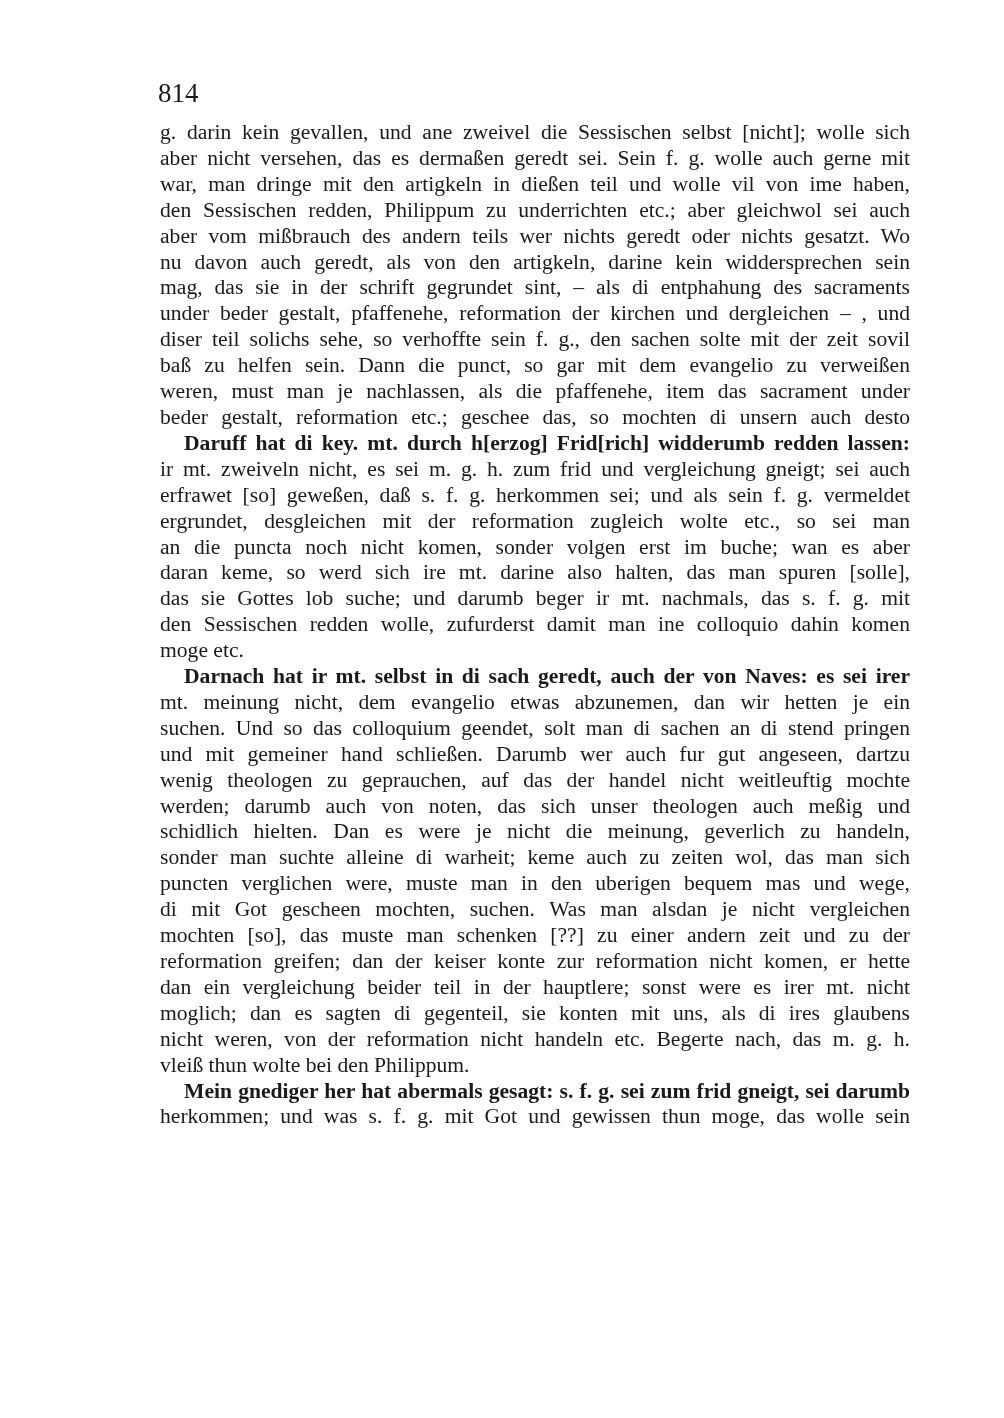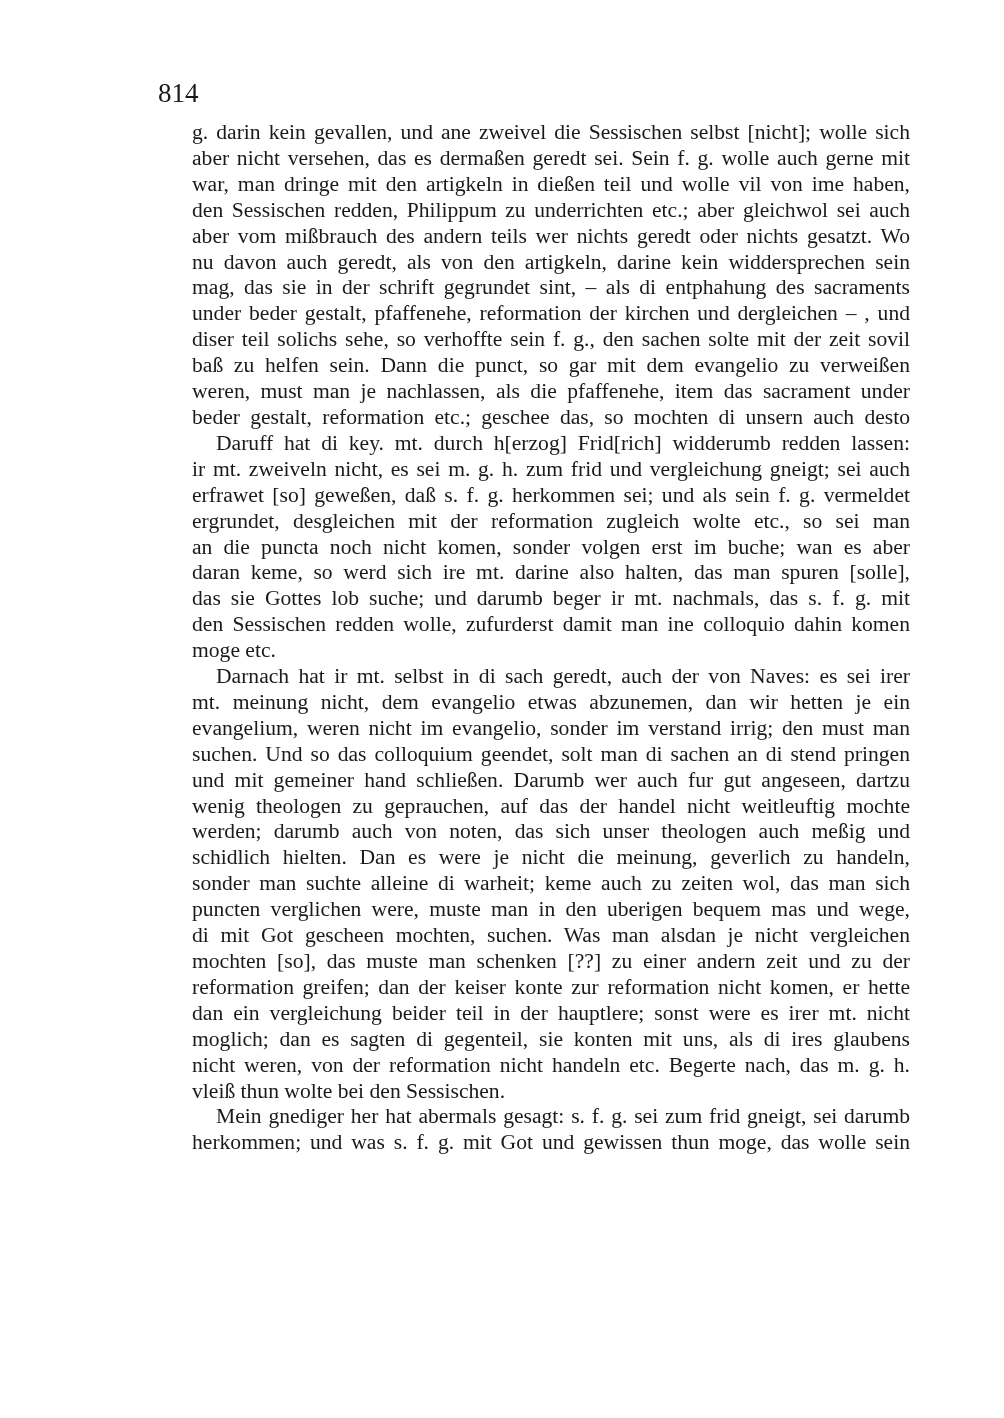--- a/index.html
+++ b/index.html
@@ -4,23 +4,23 @@
 <style>
   html, body { margin:0; padding:0; background:#ffffff; }
   body { width:1004px; height:1418px; position:relative; overflow:hidden; }
   .page { position:absolute; left:160px; top:0; width:750px; color:#1a1a1a;
           font-family:"Liberation Serif","DejaVu Serif",serif; }
   .running-head { position:absolute; top:78px; left:0; width:750px; height:28px; font-size:27px; }
   .page-number { position:absolute; left:-2px; top:0; }
   .head-title { position:absolute; left:152px; top:0; white-space:nowrap; letter-spacing:-0.2px; }
   .body-text { position:absolute; top:120px; left:0; width:750px; font-size:21.6px; line-height:25.9px; }
   .para { margin:0; text-align:justify; }
-  .para .line { display:block; text-align:justify; text-align-last:justify; white-space:nowrap;margin-left:32px; }
+  .para .line { display:block; text-align:justify; text-align-last:justify; white-space:nowrap; }
   .para .line.last { text-align-last:left; }
-  .para.indent .line.first { text-indent:24px; }
+  .para.indent .line.first { text-indent:24px;font-weight:bold; }
 </style>
 </head>
 <body>
 
 <div class="page">
   <div class="running-head">
     <span class="page-number">814</span>
   </div>
 
   <div class="body-text" id="body-text">
@@ -45,34 +45,33 @@
         <span class="line">ergrundet, desgleichen mit der reformation zugleich wolte etc., so sei man</span>
         <span class="line">an die puncta noch nicht komen, sonder volgen erst im buche; wan es aber</span>
         <span class="line">daran keme, so werd sich ire mt. darine also halten, das man spuren [solle],</span>
         <span class="line">das sie Gottes lob suche; und darumb beger ir mt. nachmals, das s. f. g. mit</span>
         <span class="line">den Sessischen redden wolle, zufurderst damit man ine colloquio dahin komen</span>
         <span class="line last">moge etc.</span>
       </p>
       <p class="para indent">
         <span class="line first">Darnach hat ir mt. selbst in di sach geredt, auch der von Naves: es sei irer</span>
         <span class="line">mt. meinung nicht, dem evangelio etwas abzunemen, dan wir hetten je ein</span>
-        <span class="line">evangelium, weren nicht im evangelio, sonder im verstand irrig; den must man</span>
         <span class="line">suchen. Und so das colloquium geendet, solt man di sachen an di stend pringen</span>
         <span class="line">und mit gemeiner hand schließen. Darumb wer auch fur gut angeseen, dartzu</span>
         <span class="line">wenig theologen zu geprauchen, auf das der handel nicht weitleuftig mochte</span>
         <span class="line">werden; darumb auch von noten, das sich unser theologen auch meßig und</span>
         <span class="line">schidlich hielten. Dan es were je nicht die meinung, geverlich zu handeln,</span>
         <span class="line">sonder man suchte alleine di warheit; keme auch zu zeiten wol, das man sich</span>
         <span class="line">puncten verglichen were, muste man in den uberigen bequem mas und wege,</span>
         <span class="line">di mit Got gescheen mochten, suchen. Was man alsdan je nicht vergleichen</span>
         <span class="line">mochten [so], das muste man schenken [??] zu einer andern zeit und zu der</span>
         <span class="line">reformation greifen; dan der keiser konte zur reformation nicht komen, er hette</span>
         <span class="line">dan ein vergleichung beider teil in der hauptlere; sonst were es irer mt. nicht</span>
         <span class="line">moglich; dan es sagten di gegenteil, sie konten mit uns, als di ires glaubens</span>
         <span class="line">nicht weren, von der reformation nicht handeln etc. Begerte nach, das m. g. h.</span>
-        <span class="line last">vleiß thun wolte bei den Sessischen.</span>
+        <span class="line last">vleiß thun wolte bei den Philippum.</span>
       </p>
       <p class="para indent">
         <span class="line first">Mein gnediger her hat abermals gesagt: s. f. g. sei zum frid gneigt, sei darumb</span>
         <span class="line">herkommen; und was s. f. g. mit Got und gewissen thun moge, das wolle sein</span>
       </p>
     </div>
 </div>
 
 </body></html>

